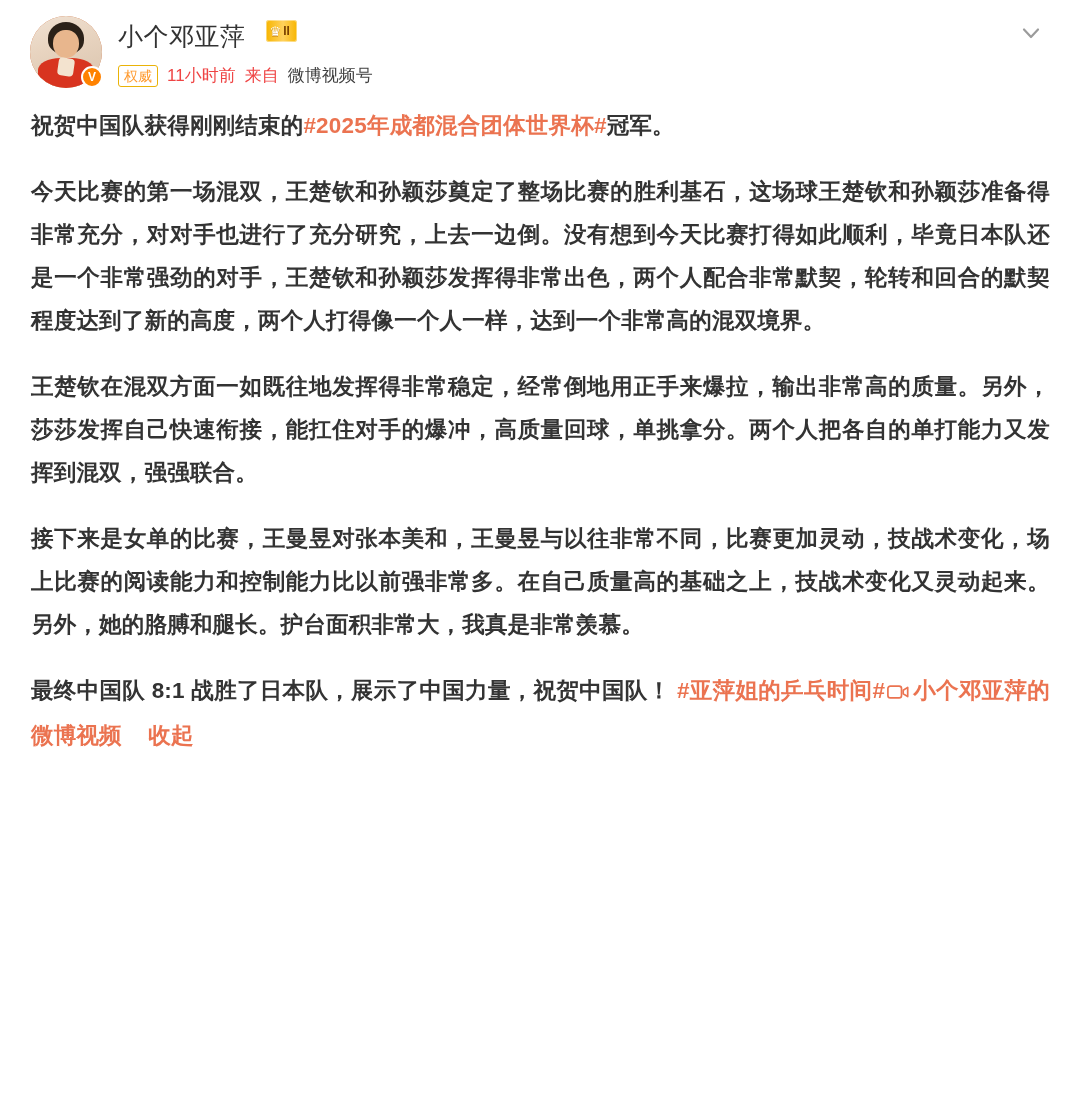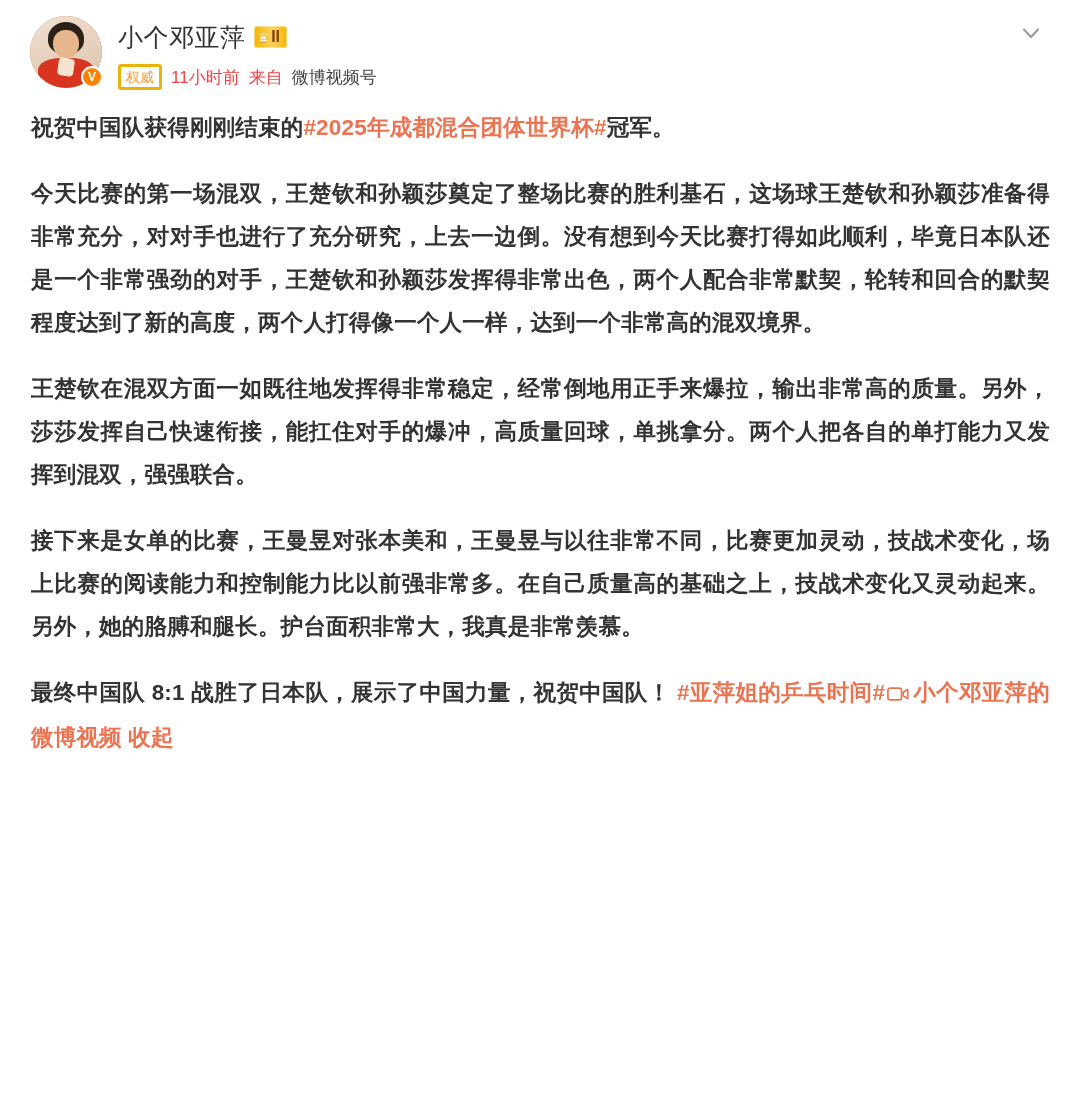--- a/index.html
+++ b/index.html
@@ -95,22 +95,21 @@
   }
 
   .head-right {
     margin-left: 16px;
     padding-top: 6px;
     flex: 1 1 auto;
     min-width: 0;
   }
   .name-row {
     display: flex;
-    align-items: center;
-    gap: 8px;
+    gap: 20px;
     height: 34px;
   }
   .uname {
     font-size: 25px;
     color: #333333;
     font-weight: 400;
     letter-spacing: 0.5px;
   }
   .badge-level {
     display: inline-flex;
@@ -125,35 +124,35 @@
     font-weight: bold;
     box-shadow: inset 0 0 0 1px rgba(255,255,255,.45);
   }
   .badge-level .crown {
     font-size: 13px;
     line-height: 1;
     color: #ffffff;
     text-shadow: 0 1px 0 rgba(150,80,0,.6);
   }
   .badge-level .lvl {
-    font-size: 16px;
+    font-size: 12px;
     color: #7a4200;
     font-weight: bold;
   }
 
   .meta-row {
     display: flex;
     align-items: center;
     gap: 9px;
     margin-top: 10px;
     font-size: 17px;
     color: #939393;
   }
   .tag-auth {
-    border: 3px solid #eab308;
+    border: 1px solid #eab308;
     color: #ff9a2e;
     font-size: 14px;
     line-height: 1;
     padding: 3px 5px;
     border-radius: 3px;
     background: #fff;
   }
   .meta-text { color: #ef4444; font-size: 17px; }
   .meta-src  { color: #404040; font-size: 17px; }
 
@@ -174,21 +173,21 @@
     line-height: 1.92;
     color: #333333;
     letter-spacing: 0.2px;
     text-align: justify;
     padding-left: 1px;
   }
   .content p { margin: 0; font-weight: bold; }
   .content p + p { margin-top: 1.0em; }
   .hash { color: #eb7350; }
   .link { color: #eb7350; }
-  .unfold { color: #eb7350; cursor: pointer; }
+  .unfold { color: #eb7350; cursor: pointer; margin-left: 20px; }
   .video-ic {
     display: inline-block;
     vertical-align: -2px;
     margin: 0 4px 0 2px;
   }
 </style>
 </head>
 <body>
 
 <div class="post">

